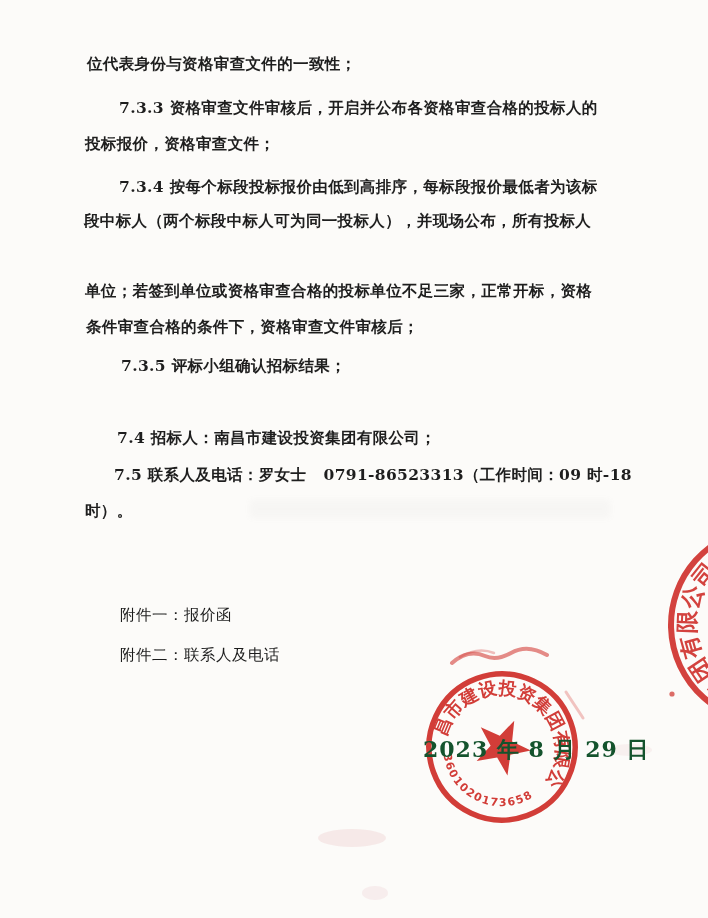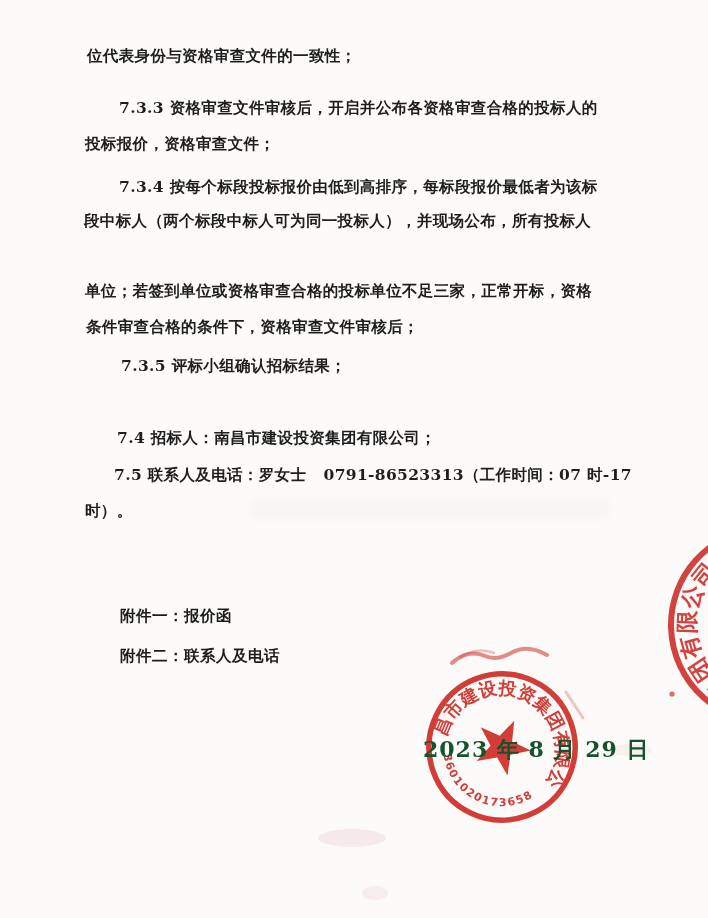--- a/index.html
+++ b/index.html
@@ -19,21 +19,21 @@
     font-size:15.5px;
     font-weight:600;
     letter-spacing:0.35px;
     color:#1e1e1e;
     white-space:pre;
     line-height:1;
   }
   .attachment-line{
     position:absolute;
     font-size:15.5px;
-    font-weight:700;
+    font-weight:400;
     letter-spacing:0.5px;
     color:#1c1c1c;
     white-space:pre;
     line-height:1;
   }
   .date-line{
     position:absolute;
     left:423px;top:735px;
     font-size:22px;
     font-weight:600;
@@ -65,30 +65,30 @@
     background:#9a9a9a;
     opacity:0.05;
     filter:blur(3px);
   }
 </style>
 </head>
 <body>
 
 <div class="page">
 
-  <div class="text-line" style="left:87px;top:48px">位代表身份与资格审查文件的一致性；</div>
+  <div class="text-line" style="left:87px;top:56px">位代表身份与资格审查文件的一致性；</div>
   <div class="text-line" style="left:119px;top:100px">7.3.3 资格审查文件审核后，开启并公布各资格审查合格的投标人的</div>
   <div class="text-line" style="left:85px;top:136px">投标报价，资格审查文件；</div>
   <div class="text-line" style="left:119px;top:179px">7.3.4 按每个标段投标报价由低到高排序，每标段报价最低者为该标</div>
   <div class="text-line" style="left:84px;top:213px">段中标人（两个标段中标人可为同一投标人），并现场公布，所有投标人</div>
   <div class="text-line" style="left:85px;top:283px">单位；若签到单位或资格审查合格的投标单位不足三家，正常开标，资格</div>
   <div class="text-line" style="left:86px;top:319px">条件审查合格的条件下，资格审查文件审核后；</div>
   <div class="text-line" style="left:121px;top:358px">7.3.5 评标小组确认招标结果；</div>
   <div class="text-line" style="left:117px;top:430px">7.4 招标人：南昌市建设投资集团有限公司；</div>
-  <div class="text-line" style="left:114px;top:467px">7.5 联系人及电话：罗女士   0791-86523313（工作时间：07 时-17</div>
+  <div class="text-line" style="left:114px;top:467px">7.5 联系人及电话：罗女士   0791-86523313（工作时间：09 时-18</div>
   <div class="text-line" style="left:85px;top:503px">时）。</div>
 
   <div class="ghost-bleed"></div>
 
   <div class="attachment-line" style="left:120px;top:608px">附件一：报价函</div>
   <div class="attachment-line" style="left:120px;top:648px">附件二：联系人及电话</div>
 
   <svg class="ink-marks" width="708" height="918" viewBox="0 0 708 918">
     <path d="M452 663 c 10 -9 22 -12 33 -7 c 9 4 17 2 26 -3 c 12 -7 24 -5 36 2" fill="none" stroke="#cf2f2a" stroke-width="4" stroke-linecap="round" opacity="0.55"></path>
     <path d="M460 657 c 12 -7 24 -8 34 -4" fill="none" stroke="#cf2f2a" stroke-width="2.5" stroke-linecap="round" opacity="0.3"></path>

